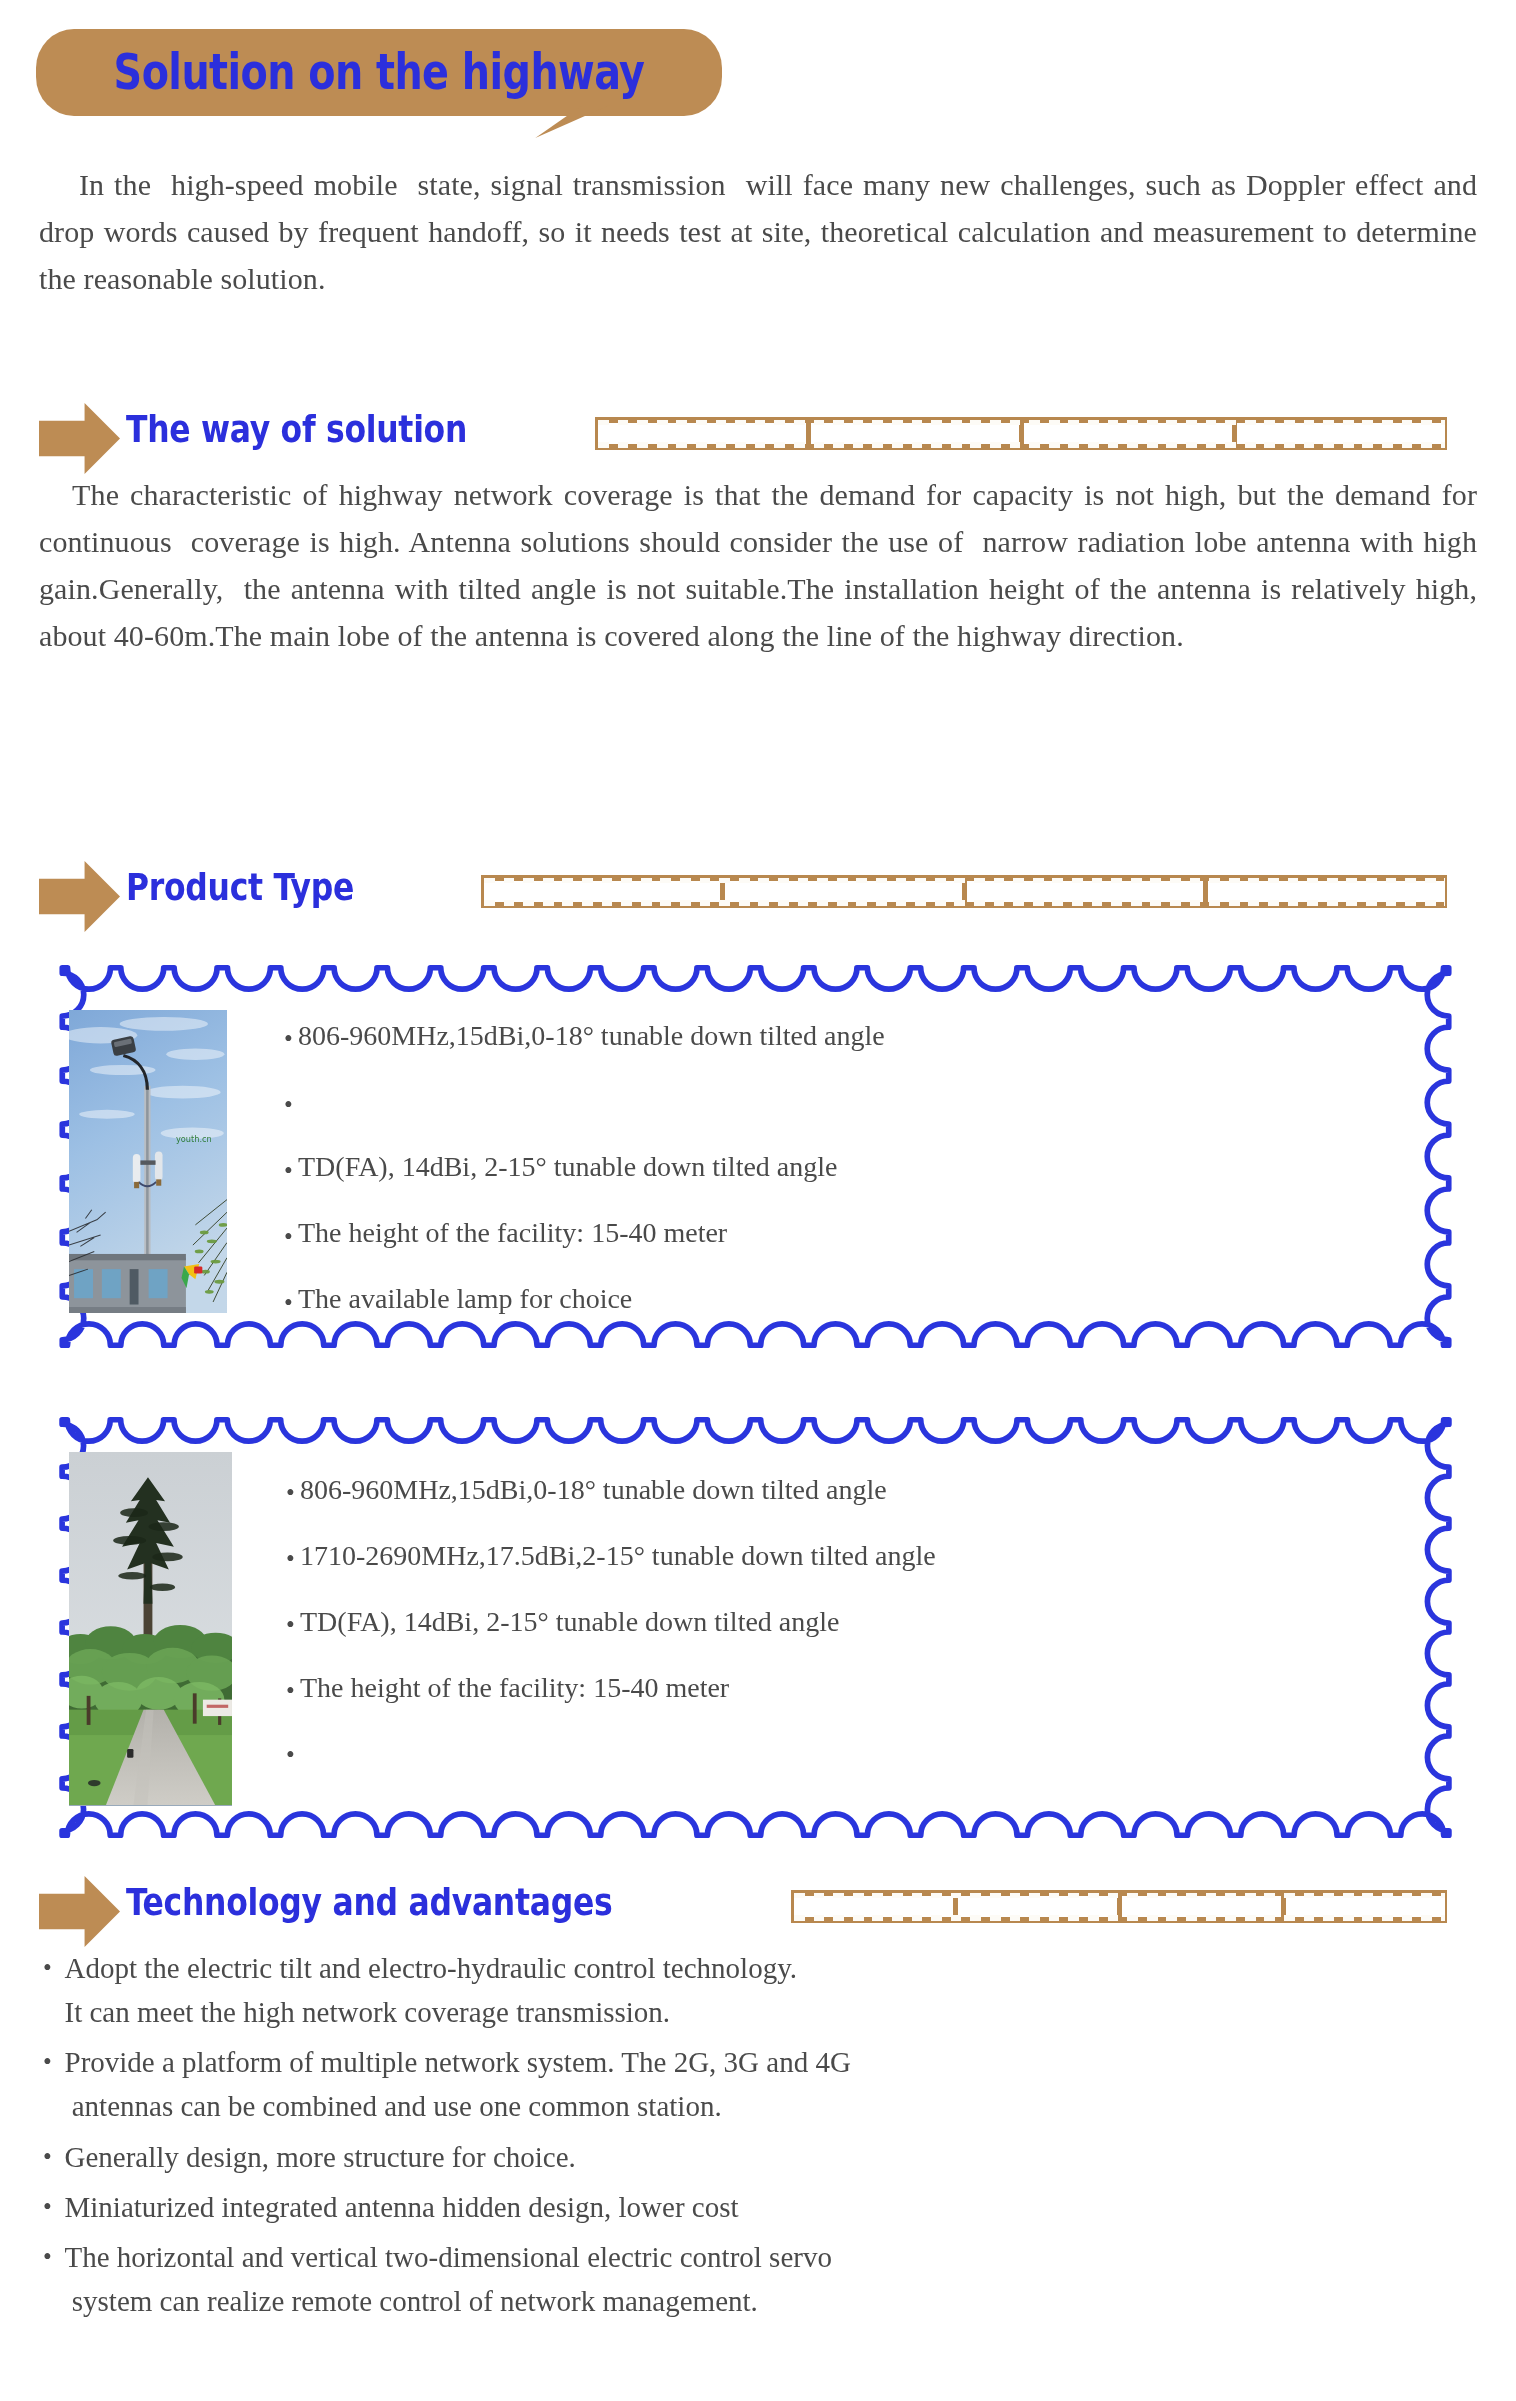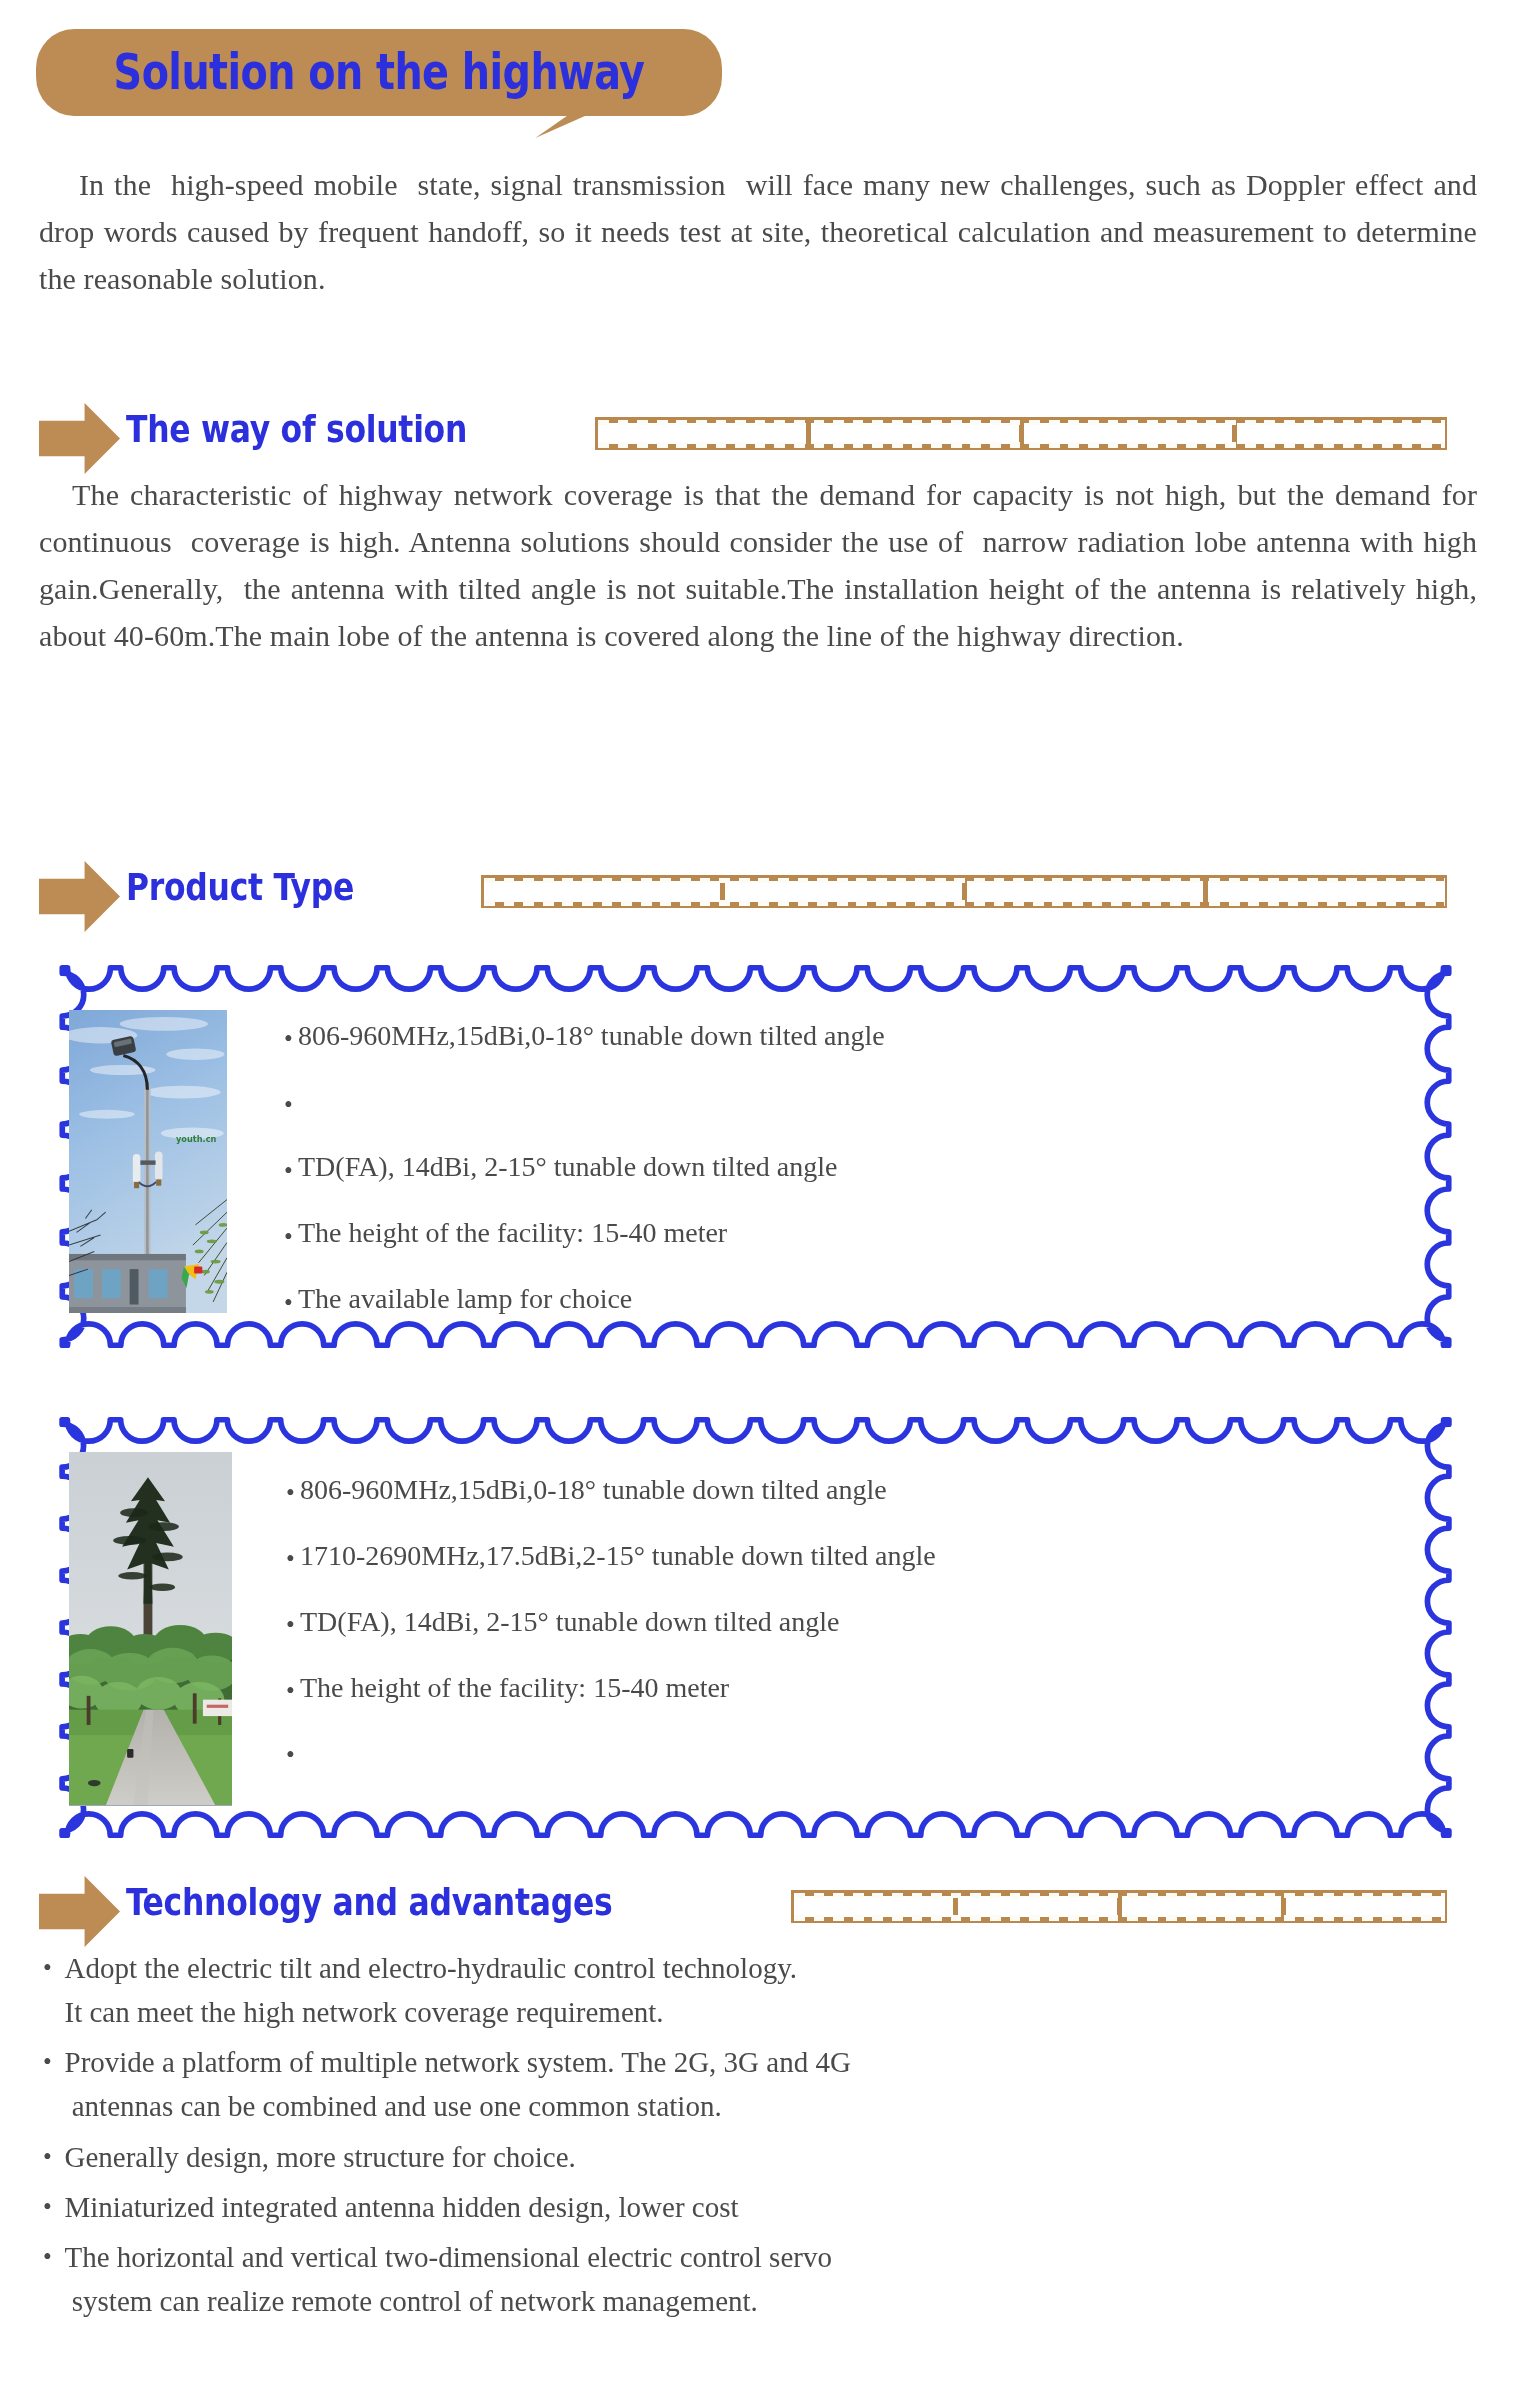--- a/index.html
+++ b/index.html
@@ -105,21 +105,21 @@
     color:var(--ink);
     font-family:"Liberation Serif",serif;
     font-size:29px;line-height:44px;
   }
   .adv .item{display:flex;margin-bottom:6.3px;}
   .adv .bul{flex:0 0 21.5px;font-size:25px;line-height:44px;}
   .adv .body{flex:1 1 auto;white-space:pre-wrap;}
 
   
   .ph{position:absolute;inset:0;}
-  .wm{position:absolute;font-family:"DejaVu Sans",sans-serif;font-weight:bold;}
+  .wm{position:absolute;font-family:"DejaVu Sans",sans-serif;font-weight:normal;}
 </style>
 </head>
 <body>
 
 <div class="page">
 
   <div class="bubble-wrap">
     <div class="bubble"></div>
     <svg class="bubble-tail" width="101" height="33" viewBox="0 0 160 52">
       <path d="M115,0 L158,0 L40,52 Z" fill="#bd8c54"></path>
@@ -383,21 +383,21 @@
       <div class="frame"></div>
       <div class="perf-top"></div>
       <div class="perf-bot"></div>
     </div>
   </div>
 
   <div class="adv" style="left:43px;top:1946px;width:1441px;">
     <div class="item">
       <span class="bul">•</span>
       <span class="body">Adopt the electric tilt and electro-hydraulic control technology.
-It can meet the high network coverage requirement.</span>
+It can meet the high network coverage transmission.</span>
     </div>
     <div class="item">
       <span class="bul">•</span>
       <span class="body">Provide a platform of multiple network system. The 2G, 3G and 4G
  antennas can be combined and use one common station.</span>
     </div>
     <div class="item">
       <span class="bul">•</span>
       <span class="body">Generally design, more structure for choice.</span>
     </div>

